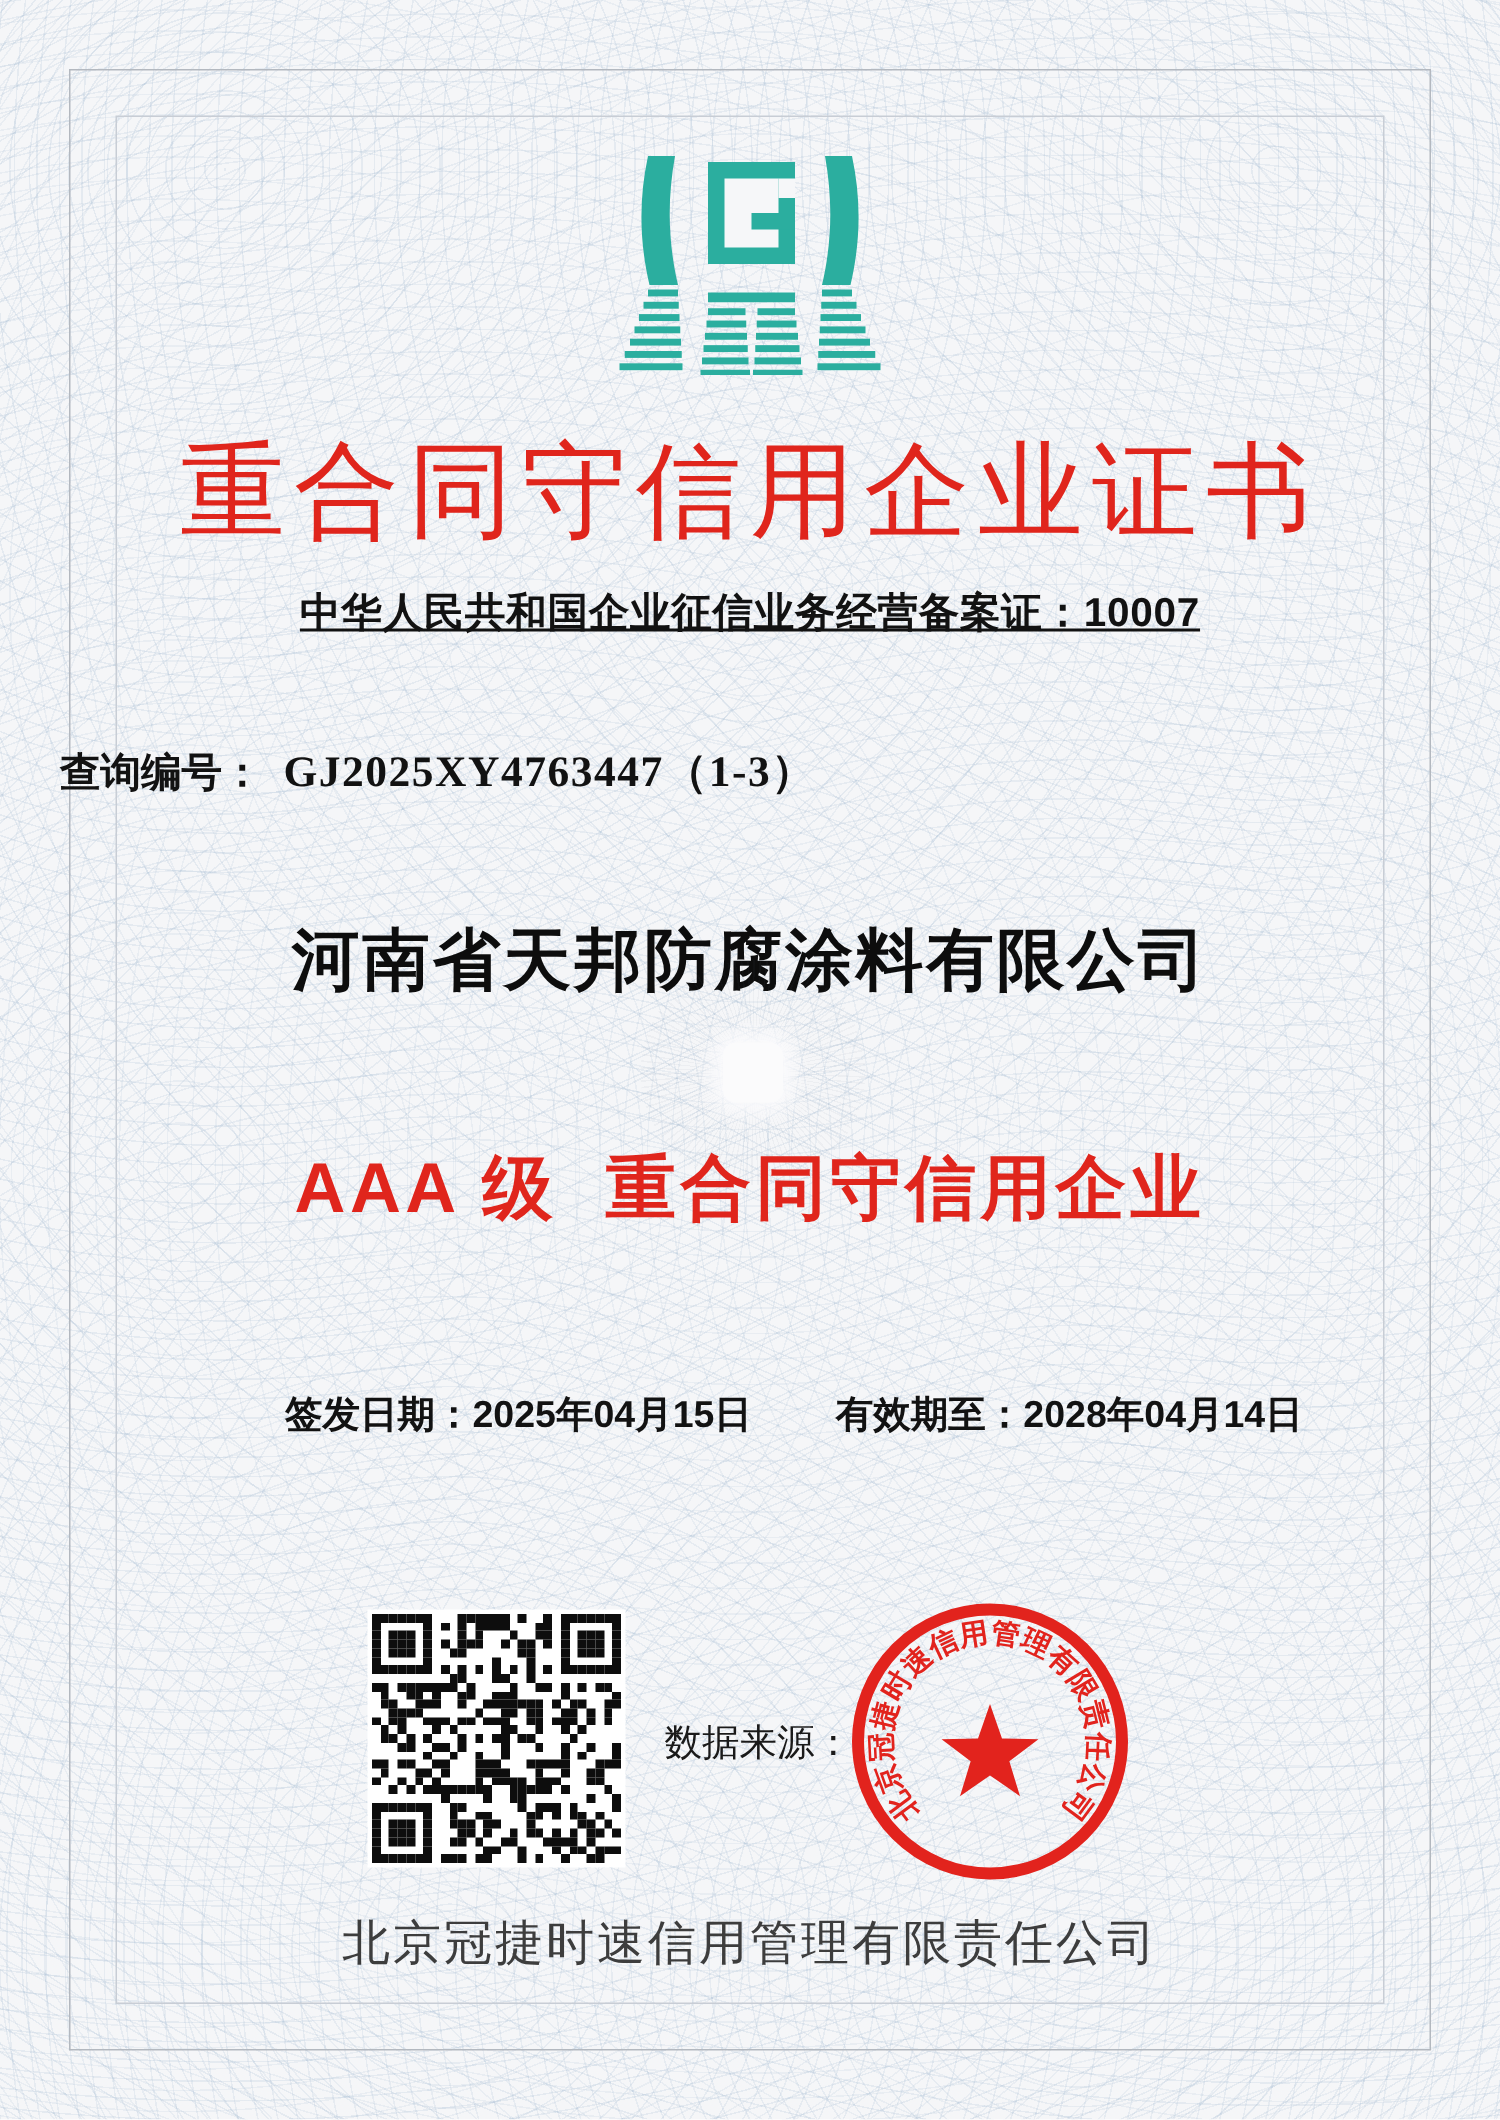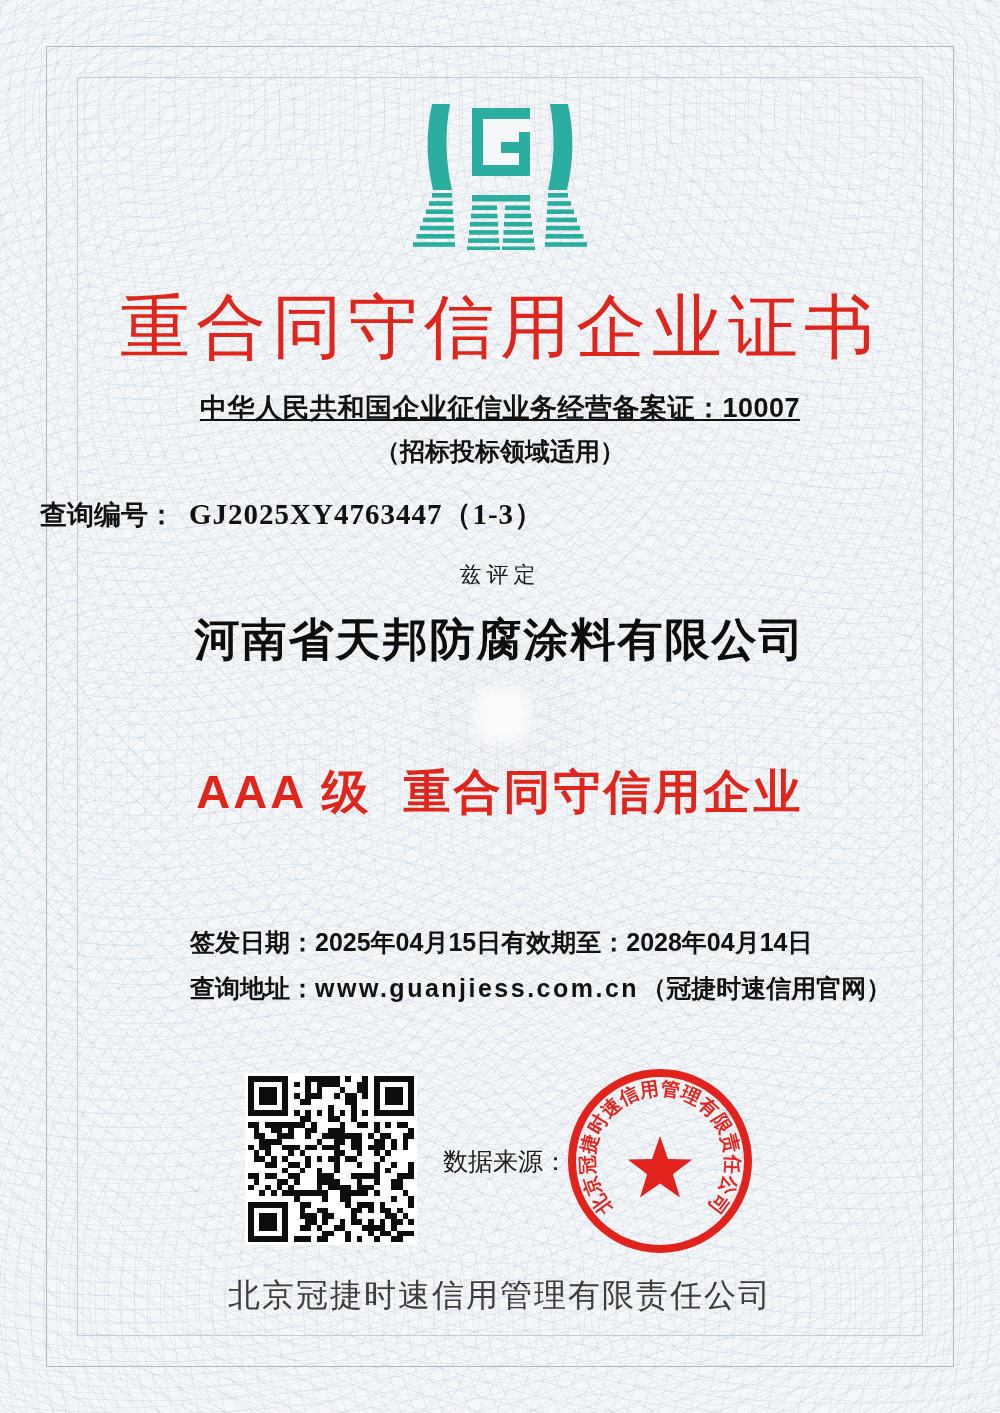--- a/index.html
+++ b/index.html
@@ -56,21 +56,21 @@
   }
   .rosette::after{
     content:"";position:absolute;left:55px;top:55px;width:40px;height:40px;
     background:#fbfbfc;border-radius:22%;box-shadow:0 0 12px 8px rgba(250,250,252,0.95);
   }
   .rating{
     position:absolute;left:0;top:768px;width:100%;text-align:center;white-space:pre;
     font-size:47px;line-height:1;font-weight:900;letter-spacing:3px;color:#e0251c;
   }
   .dates{
-    position:absolute;left:190px;top:926px;display:flex;
+    position:absolute;left:190px;top:926px;display:flex;gap:56px;
     font-size:25px;font-weight:700;color:#121212;
   }
   .url-row{
     position:absolute;left:190px;top:972px;
     font-size:25px;font-weight:700;color:#121212;
   }
   .url{letter-spacing:2.5px;margin-right:2px;}
   .qr{
     position:absolute;left:245px;top:1073px;width:172px;height:172px;
     background:#ffffff;display:grid;grid-template-columns:repeat(29,1fr);grid-auto-rows:1fr;
@@ -133,45 +133,40 @@
     <rect x="91.5" y="126.1" width="29.5" height="4.6"></rect>
     <rect x="56" y="134.3" width="31" height="4.6"></rect>
     <rect x="91" y="134.3" width="31" height="4.6"></rect>
     <rect x="55" y="142.5" width="33" height="3.5"></rect>
     <rect x="90" y="142.5" width="33" height="3.5"></rect>
   </svg>
 
   <h1 class="title">重合同守信用企业证书</h1>
 
   <div class="reg">中华人民共和国企业征信业务经营备案证：10007</div>
-  <div class="scope">（招标投标领域适用）</div>
 
   <div class="query">
     <span class="q-label">查询编号：</span><span class="q-value">GJ2025XY4763447（1-3）</span>
   </div>
 
-  <div class="hereby">兹评定</div>
   <div class="company">河南省天邦防腐涂料有限公司</div>
 
   <div class="rosette"></div>
 
   <div class="rating">AAA 级  重合同守信用企业</div>
 
   <div class="dates">
     <div>
       <span>签发日期：</span><span>2025年04月15日</span>
     </div>
     <div>
       <span>有效期至：</span><span>2028年04月14日</span>
     </div>
   </div>
 
-  <div class="url-row">
-    <span>查询地址：</span><span class="url">www.guanjiess.com.cn</span><span>（冠捷时速信用官网）</span>
-  </div>
 
   <div class="qr" id="qr">
       <div class="b"></div>
       <div class="b"></div>
       <div class="b"></div>
       <div class="b"></div>
       <div class="b"></div>
       <div class="b"></div>
       <div class="b"></div>
       <div></div>

